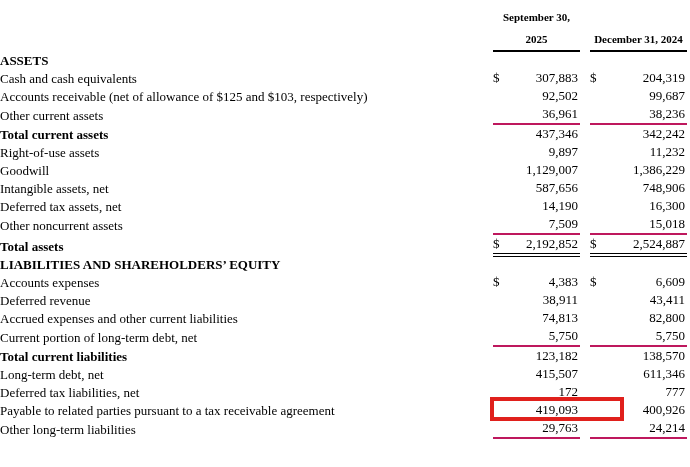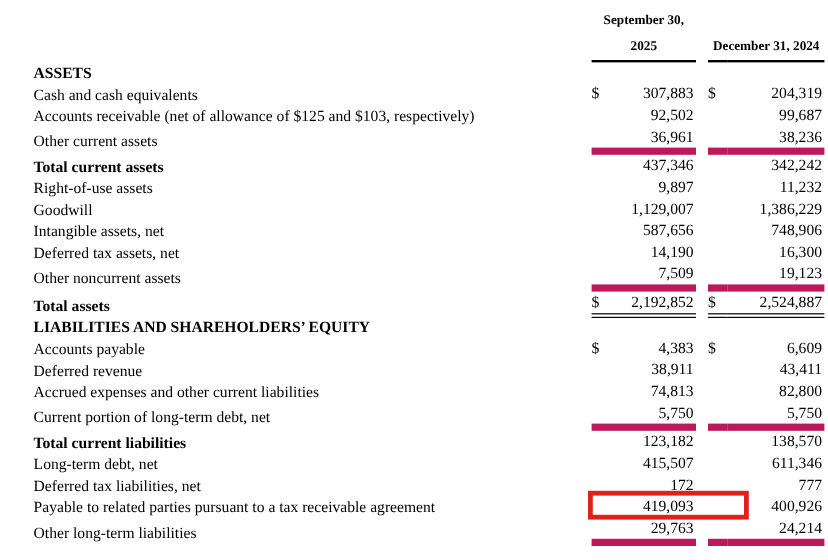--- a/index.html
+++ b/index.html
@@ -39,31 +39,30 @@
   thead th.colhead {
     font-weight: bold;
     font-size: 11px;
     line-height: 22px;
     border-bottom: 2px solid #000;
     height: 24px;
   }
   thead th.lblhead, thead th.gaphead { border: none; }
 
   td.lbl {
-    padding-left: 28px;
     padding-right: 6px;
     line-height: 17px;
     height: 18px;
   }
   td.lbl.b { font-weight: bold; }
   td.d { text-align: left; }
   td.v { text-align: right; padding-right: 2px; margin-top: 44px; }
   td.gap {}
 
-  td.rb  { border-bottom: 6px solid #be185d; }
+  td.rb  { border-bottom: 2px solid #be185d; }
   td.rbd { border-bottom: 4px double #000; }
 
   td.relpos { position: relative; }
   .hlbox {
     position: absolute;
     top: -4px;
     bottom: -2px;
     left: -20px;
     right: -44px;
     border: 4px solid var(--hl, #e0201c);
@@ -164,40 +163,40 @@
           <td class="gap"></td>
           <td class="d"></td>
           <td class="v">16,300</td>
         </tr>
         <tr>
           <td class="lbl">Other noncurrent assets</td>
           <td class="d rb"></td>
           <td class="v rb">7,509</td>
           <td class="gap"></td>
           <td class="d rb"></td>
-          <td class="v rb">19,123</td>
+          <td class="v rb">15,018</td>
         </tr>
         <tr>
           <td class="lbl b">Total assets</td>
           <td class="d rbd">$</td>
           <td class="v rbd">2,192,852</td>
           <td class="gap"></td>
           <td class="d rbd">$</td>
           <td class="v rbd">2,524,887</td>
         </tr>
         <tr>
           <td class="lbl b">LIABILITIES AND SHAREHOLDERS’ EQUITY</td>
           <td class="d"></td>
           <td class="v"></td>
           <td class="gap"></td>
           <td class="d"></td>
           <td class="v"></td>
         </tr>
         <tr>
-          <td class="lbl">Accounts payable</td>
+          <td class="lbl">Accounts expenses</td>
           <td class="d">$</td>
           <td class="v">4,383</td>
           <td class="gap"></td>
           <td class="d">$</td>
           <td class="v">6,609</td>
         </tr>
         <tr>
           <td class="lbl">Deferred revenue</td>
           <td class="d"></td>
           <td class="v">38,911</td>

